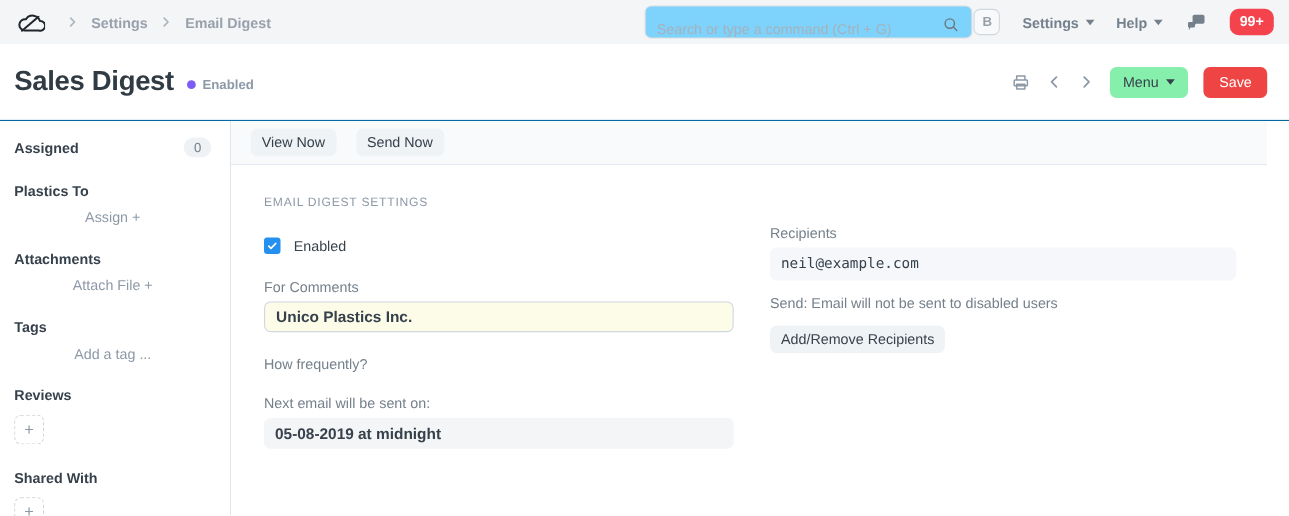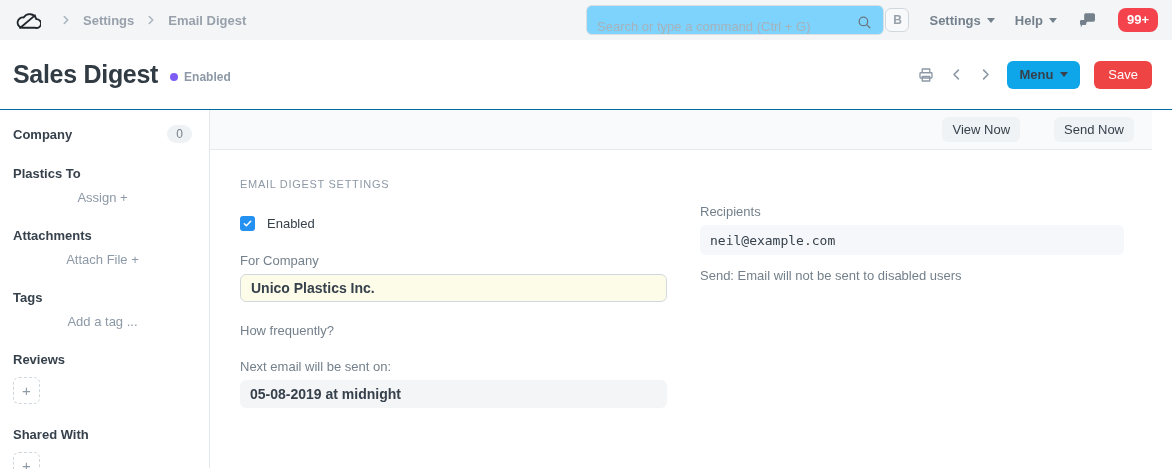--- a/index.html
+++ b/index.html
@@ -56,21 +56,21 @@
     display: flex; align-items: center; justify-content: space-between; padding: 0 20px 0 13px;
   }
   .title-wrap { display: flex; align-items: center; gap: 10px; }
   .page-title { font-size: 25px; font-weight: 700; color: #313b44; letter-spacing: -0.3px; }
   .indicator { display: inline-flex; align-items: center; gap: 6px; margin-left: 2px; margin-top: 4px; }
   .ind-dot { width: 8px; height: 8px; border-radius: 50%; background: #7c5cf5; }
   .ind-label { color: #8d99a6; font-weight: 700; font-size: 12px; }
   .head-actions { display: flex; align-items: center; gap: 14px; }
   .icon-btn { display: inline-flex; align-items: center; cursor: pointer; }
   .btn { border: none; border-radius: 6px; height: 28px; font-family: "Liberation Sans", sans-serif; font-size: 13px; cursor: pointer; display: inline-flex; align-items: center; gap: 7px; }
-  .btn-light { background: #0ea5e9; color: #36414c; padding: 0 12px; font-weight: bold; }
+  .btn-light { background: #86efac; color: #36414c; padding: 0 12px; }
   .btn-primary { background: #ef4444; color: #fff; font-weight: 500; padding: 0 14px; }
 
   
   .body-row { display: flex; height: 358px; }
   .sidebar { width: 210px; border-right: 1px solid #e2e7eb; padding: 15px 17px 0 13px; background: #fff; flex-shrink: 0; }
   .sb-row { display: flex; align-items: center; justify-content: space-between; }
   .sb-title { font-weight: 700; font-size: 13px; color: #36414c; }
   .sb-title.link { cursor: pointer; }
   .count-pill { background: #eef2f5; color: #74808b; font-size: 12px; border-radius: 10px; padding: 2px 9px; }
   .sb-section { margin-top: 23px; }
@@ -80,21 +80,21 @@
     background: #fff; color: #8d99a6; font-size: 15px; cursor: pointer;
     display: inline-flex; align-items: center; justify-content: center;
     font-family: "Liberation Sans", sans-serif;
   }
 
   .main { width: 942px; flex-shrink: 0; }
   .right-gutter { flex: 1; background: #fff; }
 
   .main-toolbar {
     height: 40px; background: #f8fafc; border-bottom: 1px solid #e6eaee;
-    display: flex; align-items: center; justify-content: flex-end; gap: 34px; padding: 0 18px;
+    display: flex; align-items: center; gap: 18px; padding: 0 18px;
   }
   .btn-sm { background: #f0f3f5; color: #36414c; border: none; border-radius: 6px; height: 25px; padding: 0 10px; font-size: 13px; font-family: "Liberation Sans", sans-serif; cursor: pointer; }
 
   .form-area { background: #fff; padding: 28px 30px 0 30px; }
   .section-title { color: #8d99a6; font-size: 11px; font-weight: 500; letter-spacing: 0.7px; }
   .grid { display: grid; grid-template-columns: 427px 424px; column-gap: 33px; margin-top: 14px; }
 
   .check-row { display: inline-flex; align-items: center; gap: 12px; margin-top: 12px; cursor: pointer; }
   .checkbox {
     width: 15px; height: 15px; background: #2490ef; border-radius: 3px;
@@ -213,21 +213,21 @@
         <span class="caret dark"></span>
       </button>
       <button class="btn btn-primary">Save</button>
     </div>
   </div>
 
   <div class="body-row">
 
     <aside class="sidebar">
       <div class="sb-row">
-        <span class="sb-title link">Company</span>
+        <span class="sb-title link">Assigned</span>
         <span class="count-pill">0</span>
       </div>
       <div class="sb-section">
         <div class="sb-title">Plastics To</div>
         <a class="sb-action">Assign +</a>
       </div>
       <div class="sb-section">
         <div class="sb-title">Attachments</div>
         <a class="sb-action">Attach File +</a>
       </div>
@@ -259,38 +259,39 @@
             <label class="check-row">
               <span class="checkbox">
                 <svg width="11" height="11" viewBox="0 0 24 24">
                     <path d="M5 12.5l4.5 4.5L19 7" fill="none" stroke="#fff" stroke-width="3.2" stroke-linecap="round" stroke-linejoin="round"></path>
                   </svg>
               </span>
               <span class="check-label">Enabled</span>
             </label>
 
             <div class="field">
-              <div class="f-label">For Company</div>
+              <div class="f-label">For Comments</div>
               <input class="f-input mandatory" value="Unico Plastics Inc." style="">
             </div>
 
             <div class="field">
               <div class="f-label">How frequently?</div>
             </div>
 
             <div class="field">
               <div class="f-label">Next email will be sent on:</div>
               <div class="f-readonly">05-08-2019 at midnight</div>
             </div>
           </div>
 
           <div class="col-right">
             <div class="f-label">Recipients</div>
             <input class="f-mono" value="neil@example.com" style="">
             <div class="note">Send: Email will not be sent to disabled users</div>
+            <button class="btn-sm">Add/Remove Recipients</button>
           </div>
         </div>
       </div>
     </main>
 
     <div class="right-gutter"></div>
   </div>
 </div>
 
 </body></html>

